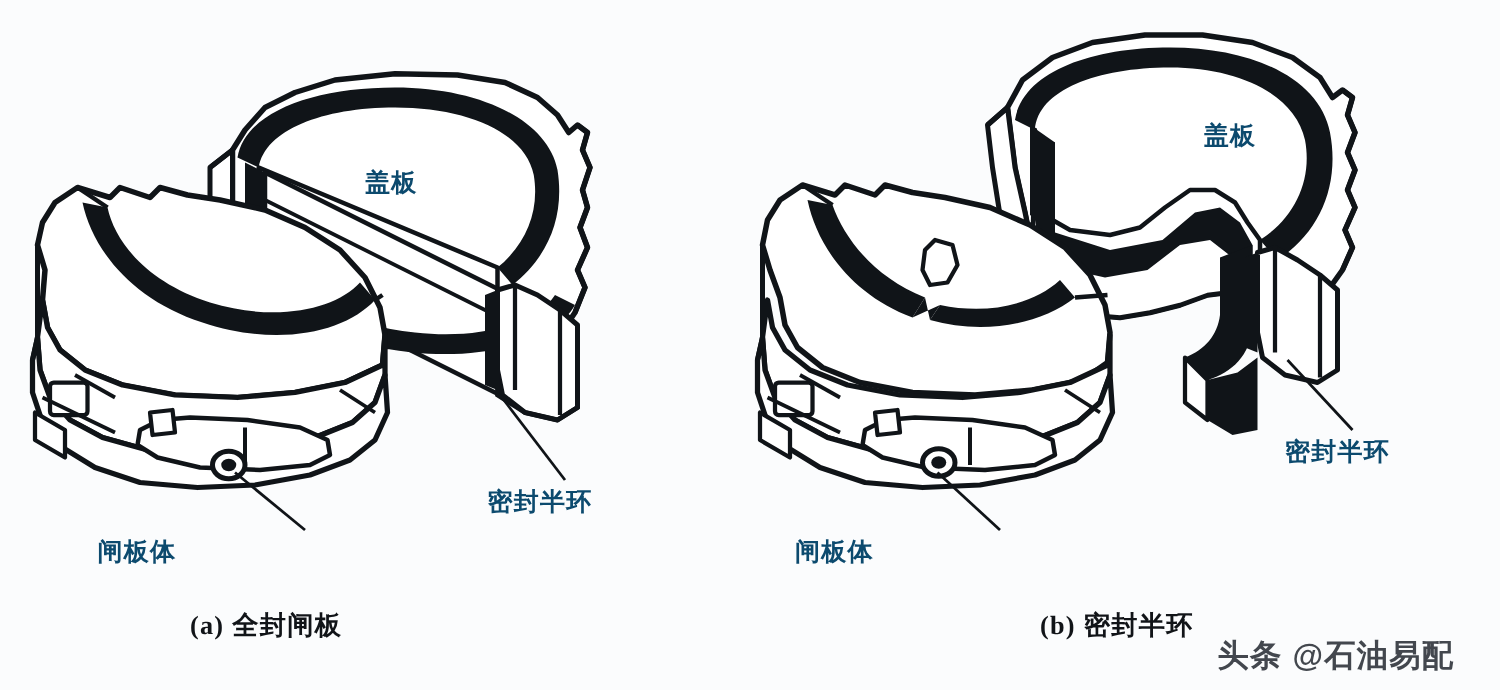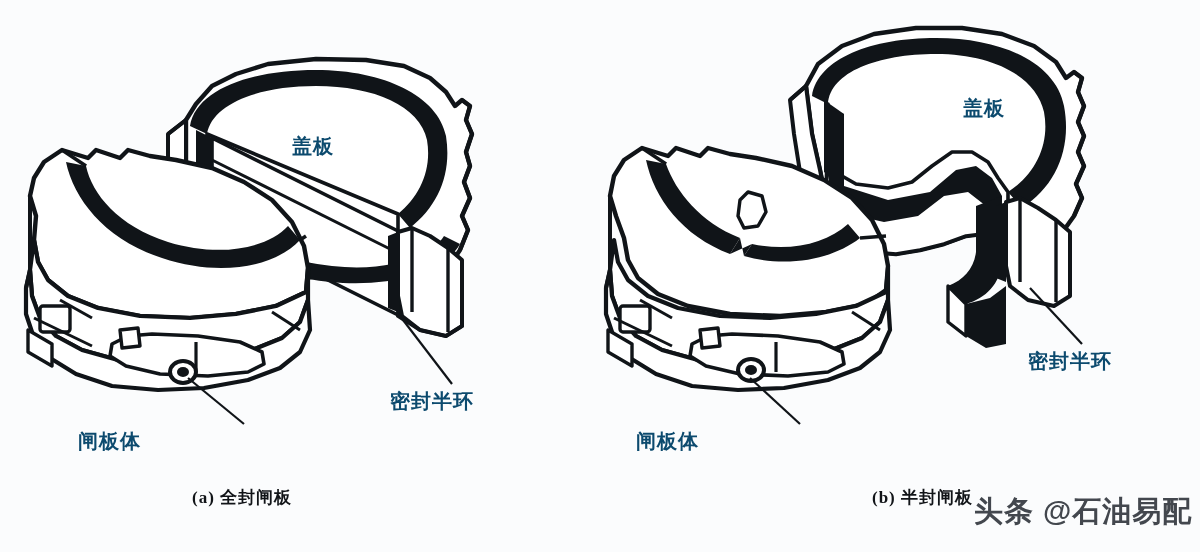--- a/index.html
+++ b/index.html
@@ -7,45 +7,45 @@
     width:1200px;height:552px;
     background:#fbfcfd;
     font-family:"Liberation Serif", serif;
     overflow:hidden;
     position:relative;
   }
   #figure{position:absolute;left:0;top:0;width:1200px;height:552px;}
   .cap{
     position:absolute;
     font-family:"Liberation Serif", serif;
-    font-size:17px;
+    font-size:21px;
     font-weight:700;
     color:#111418;
     white-space:nowrap;
     letter-spacing:1px;
-    margin-left:40px;
   }
   .lbl{
     position:absolute;
     font-family:"Liberation Serif", serif;
     font-size:20px;
     font-weight:700;
     color:#0c4a6e;
     white-space:nowrap;
     letter-spacing:1px;
   }
   .wm{
     position:absolute;
     font-family:"Liberation Sans", sans-serif;
-    font-size:29px;
+    font-size:25px;
     font-weight:700;
     color:#2a2f36;
     opacity:.88;
     white-space:nowrap;
     letter-spacing:1px;
+    margin-top:16px;
   }
   .cap-a{left:152px;top:486px;}
   .cap-b{left:832px;top:486px;}
   .lbl-a-cover{left:292px;top:133px;}
   .lbl-a-seal{left:390px;top:388px;}
   .lbl-a-body{left:78px;top:428px;}
   .lbl-b-cover{left:963px;top:95px;}
   .lbl-b-seal{left:1028px;top:348px;}
   .lbl-b-body{left:636px;top:428px;}
   .wm-handle{left:974px;top:492px;}
@@ -237,15 +237,15 @@
 
 <div class="lbl lbl-a-cover">盖板</div>
 <div class="lbl lbl-a-seal">密封半环</div>
 <div class="lbl lbl-a-body">闸板体</div>
 
 <div class="lbl lbl-b-cover">盖板</div>
 <div class="lbl lbl-b-seal">密封半环</div>
 <div class="lbl lbl-b-body">闸板体</div>
 
 <div class="cap cap-a">(a) 全封闸板</div>
-<div class="cap cap-b">(b) 半封闸板</div>
+<div class="cap cap-b">(b) 密封半环</div>
 
 <div class="wm wm-handle">头条 @石油易配</div>
 
 </body></html>

